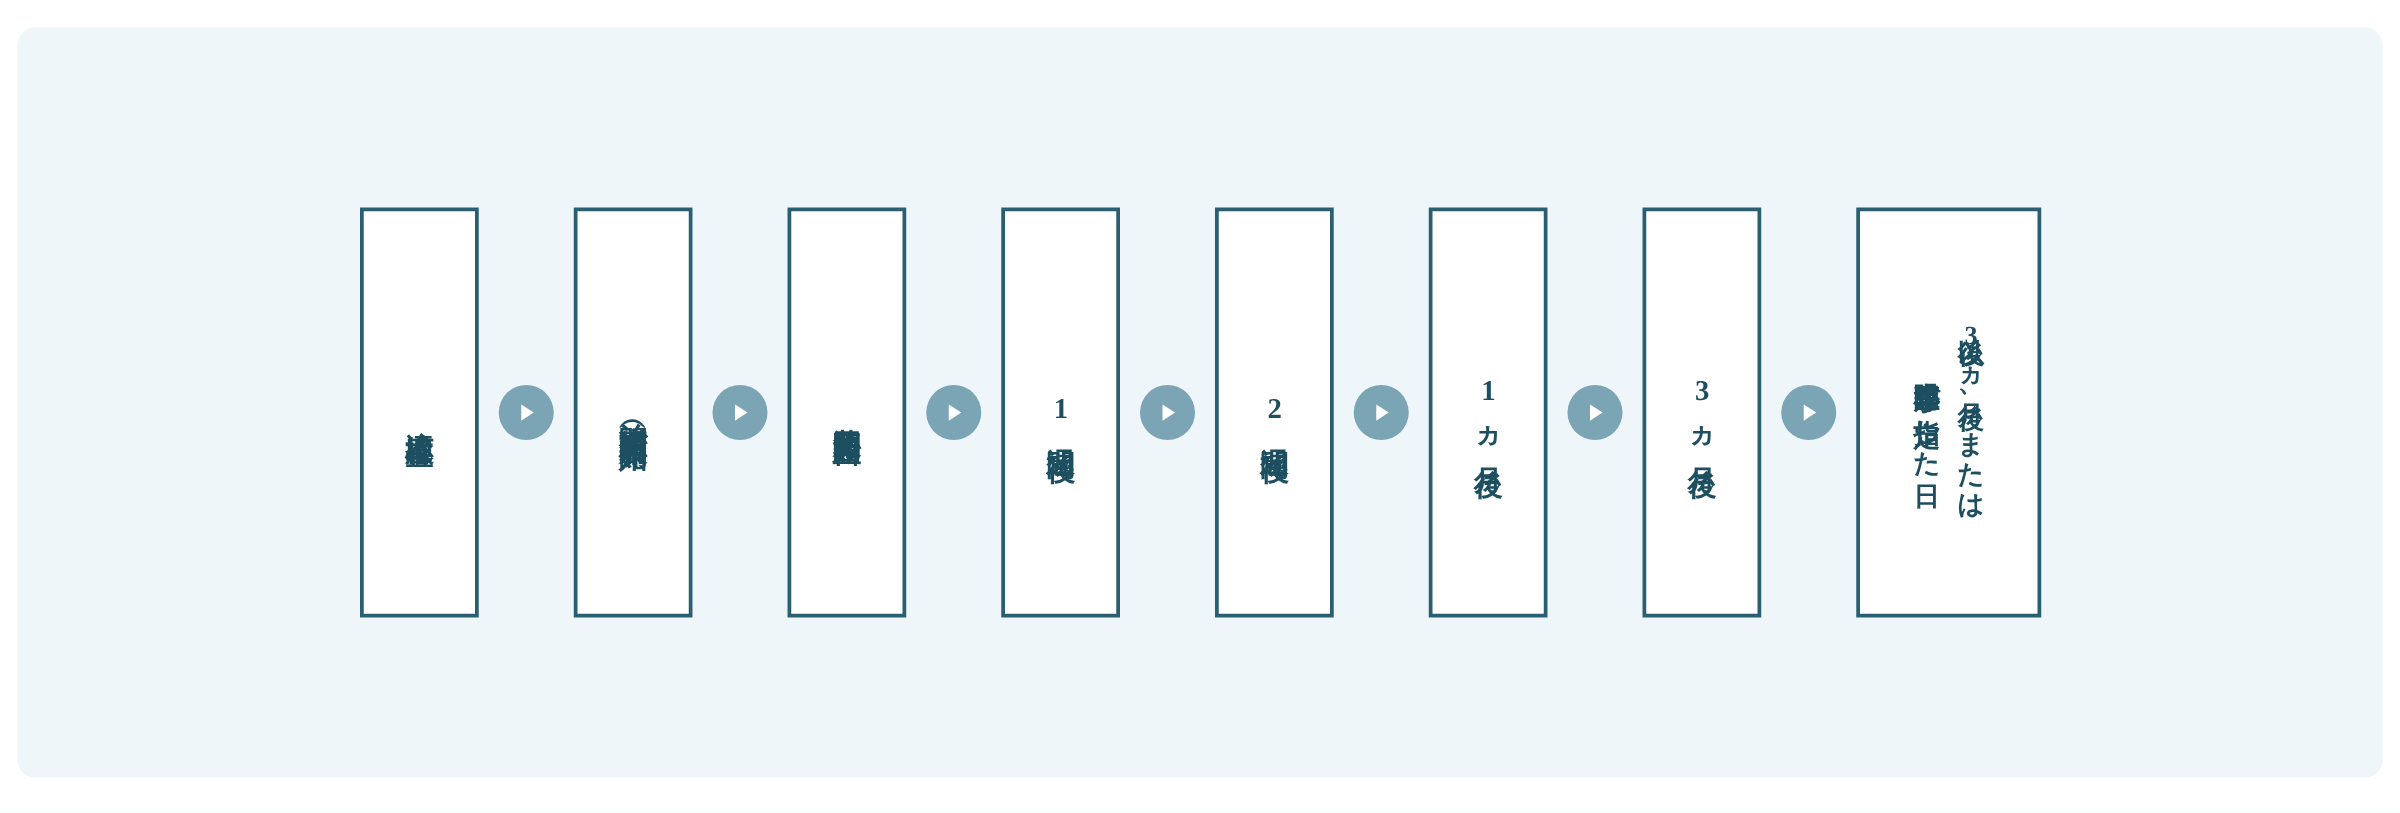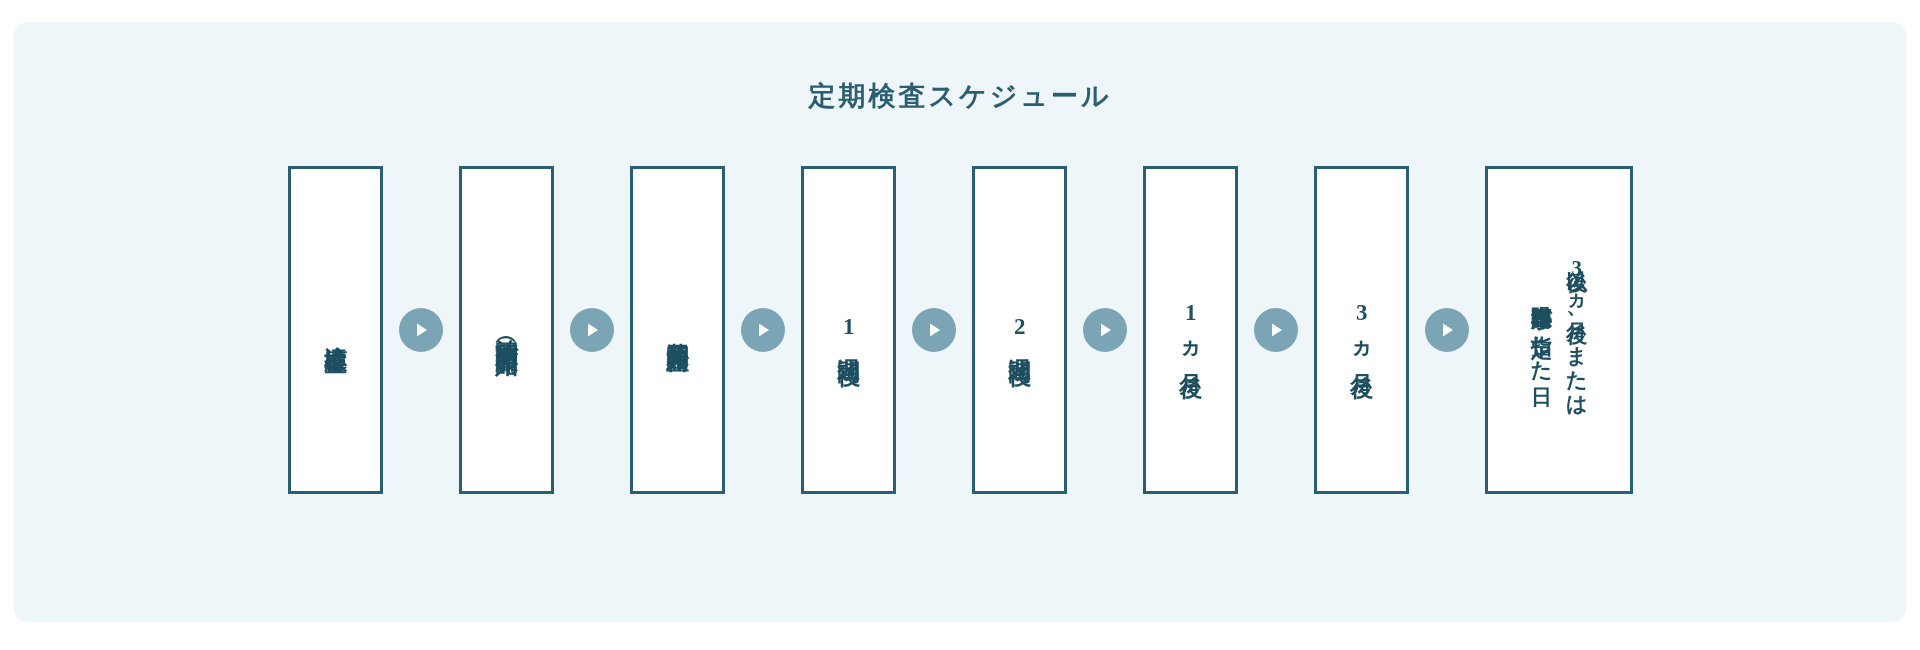--- a/index.html
+++ b/index.html
@@ -109,21 +109,20 @@
   .arrow svg {
     display: block;
   }
 </style>
 </head>
 <body>
 
 <div class="page">
   <div class="panel">
 
-    <div class="panel-title">定期検査スケジュール</div>
 
     <div class="flow">
 
     <div class="step-box">
           <span class="vtext">適応検査</span>
         </div>
         <div class="arrow">
           <svg width="22" height="22" viewBox="0 0 22 22">
             <polygon points="7,4.5 17,11 7,17.5" fill="#ffffff"></polygon>
           </svg>

